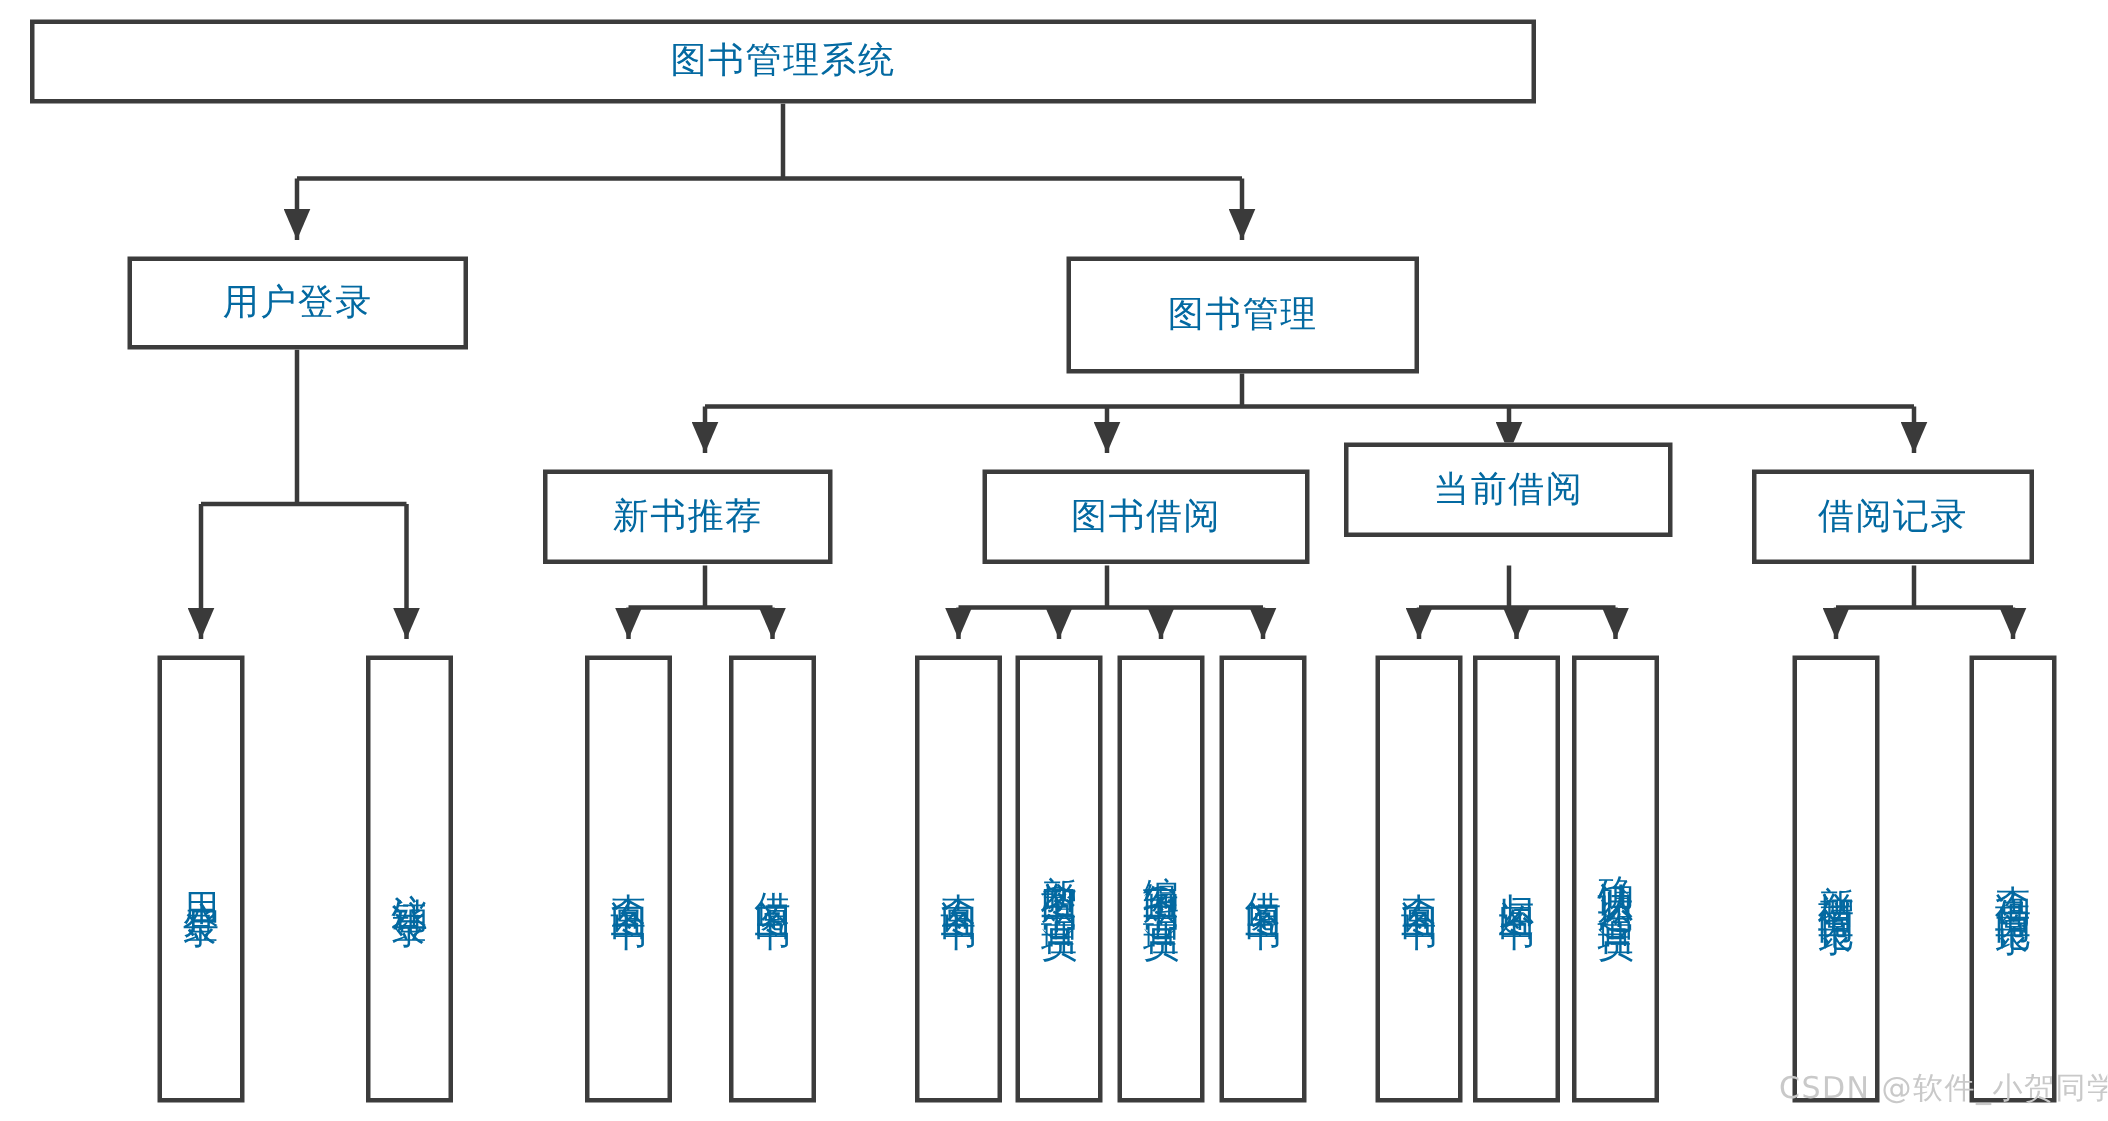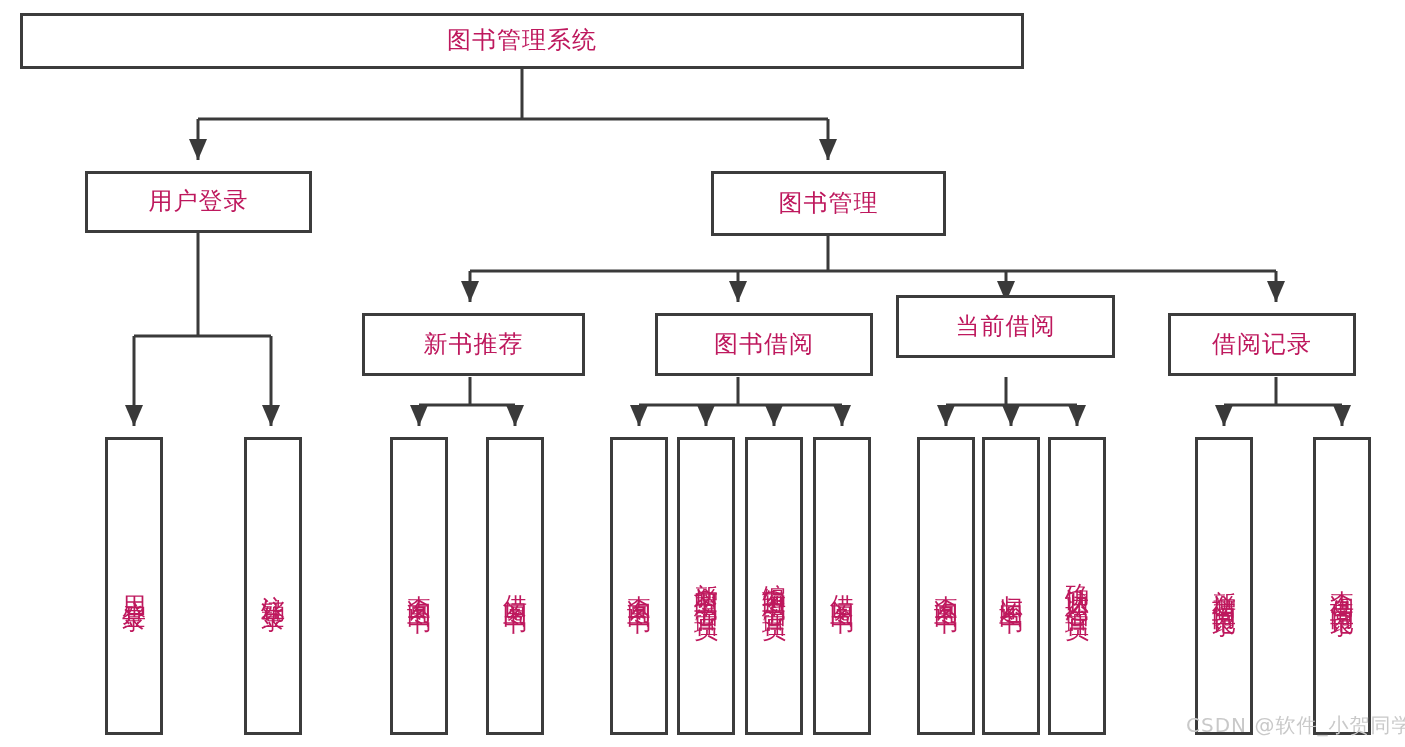--- a/index.html
+++ b/index.html
@@ -18,21 +18,21 @@
     pointer-events: none;
   }
   .node {
     position: absolute;
     box-sizing: border-box;
     border: 3px solid #3c3c3c;
     background: #ffffff;
     display: flex;
     align-items: center;
     justify-content: center;
-    color: #be185d;
+    color: #0369a1;
     font-size: 24px;
     letter-spacing: 1px;
     text-align: center;
     line-height: 1.15;
   }
   .leaf {
     writing-mode: vertical-rl;
     text-orientation: mixed;
     letter-spacing: 5px;
     line-height: 1;
@@ -94,23 +94,23 @@
 
       <path d="M1276,377 V405 M1224,405 H1342"></path>
       <path d="M1224,405 V426" marker-end="url(#arrow)"></path>
       <path d="M1342,405 V426" marker-end="url(#arrow)"></path>
     </g>
   </svg>
 
   <div class="node" style="left:20px; top:13px; width:1004px; height:56px;">图书管理系统</div>
 
   <div class="node" style="left:85px; top:171px; width:227px; height:62px;">用户登录</div>
-  <div class="node" style="left:711px; top:171px; width:235px; height:65px;">图书管理</div>
+  <div class="node" style="left:711px; top:171px; width:235px; height:78px;">图书管理</div>
 
-  <div class="node" style="left:362px; top:313px; width:223px; height:63px;">新书推荐</div>
+  <div class="node" style="left:362px; top:313px; width:193px; height:63px;">新书推荐</div>
   <div class="node" style="left:655px; top:313px; width:218px; height:63px;">图书借阅</div>
   <div class="node" style="left:896px; top:295px; width:219px; height:63px;">当前借阅</div>
   <div class="node" style="left:1168px; top:313px; width:188px; height:63px;">借阅记录</div>
 
   <div class="node leaf" style="left:105px; top:437px; width:58px; height:298px;">用户登录</div>
   <div class="node leaf" style="left:244px; top:437px; width:58px; height:298px;">注销登录</div>
 
   <div class="node leaf" style="left:390px; top:437px; width:58px; height:298px;">查询图书</div>
   <div class="node leaf" style="left:486px; top:437px; width:58px; height:298px;">借阅图书</div>
 

